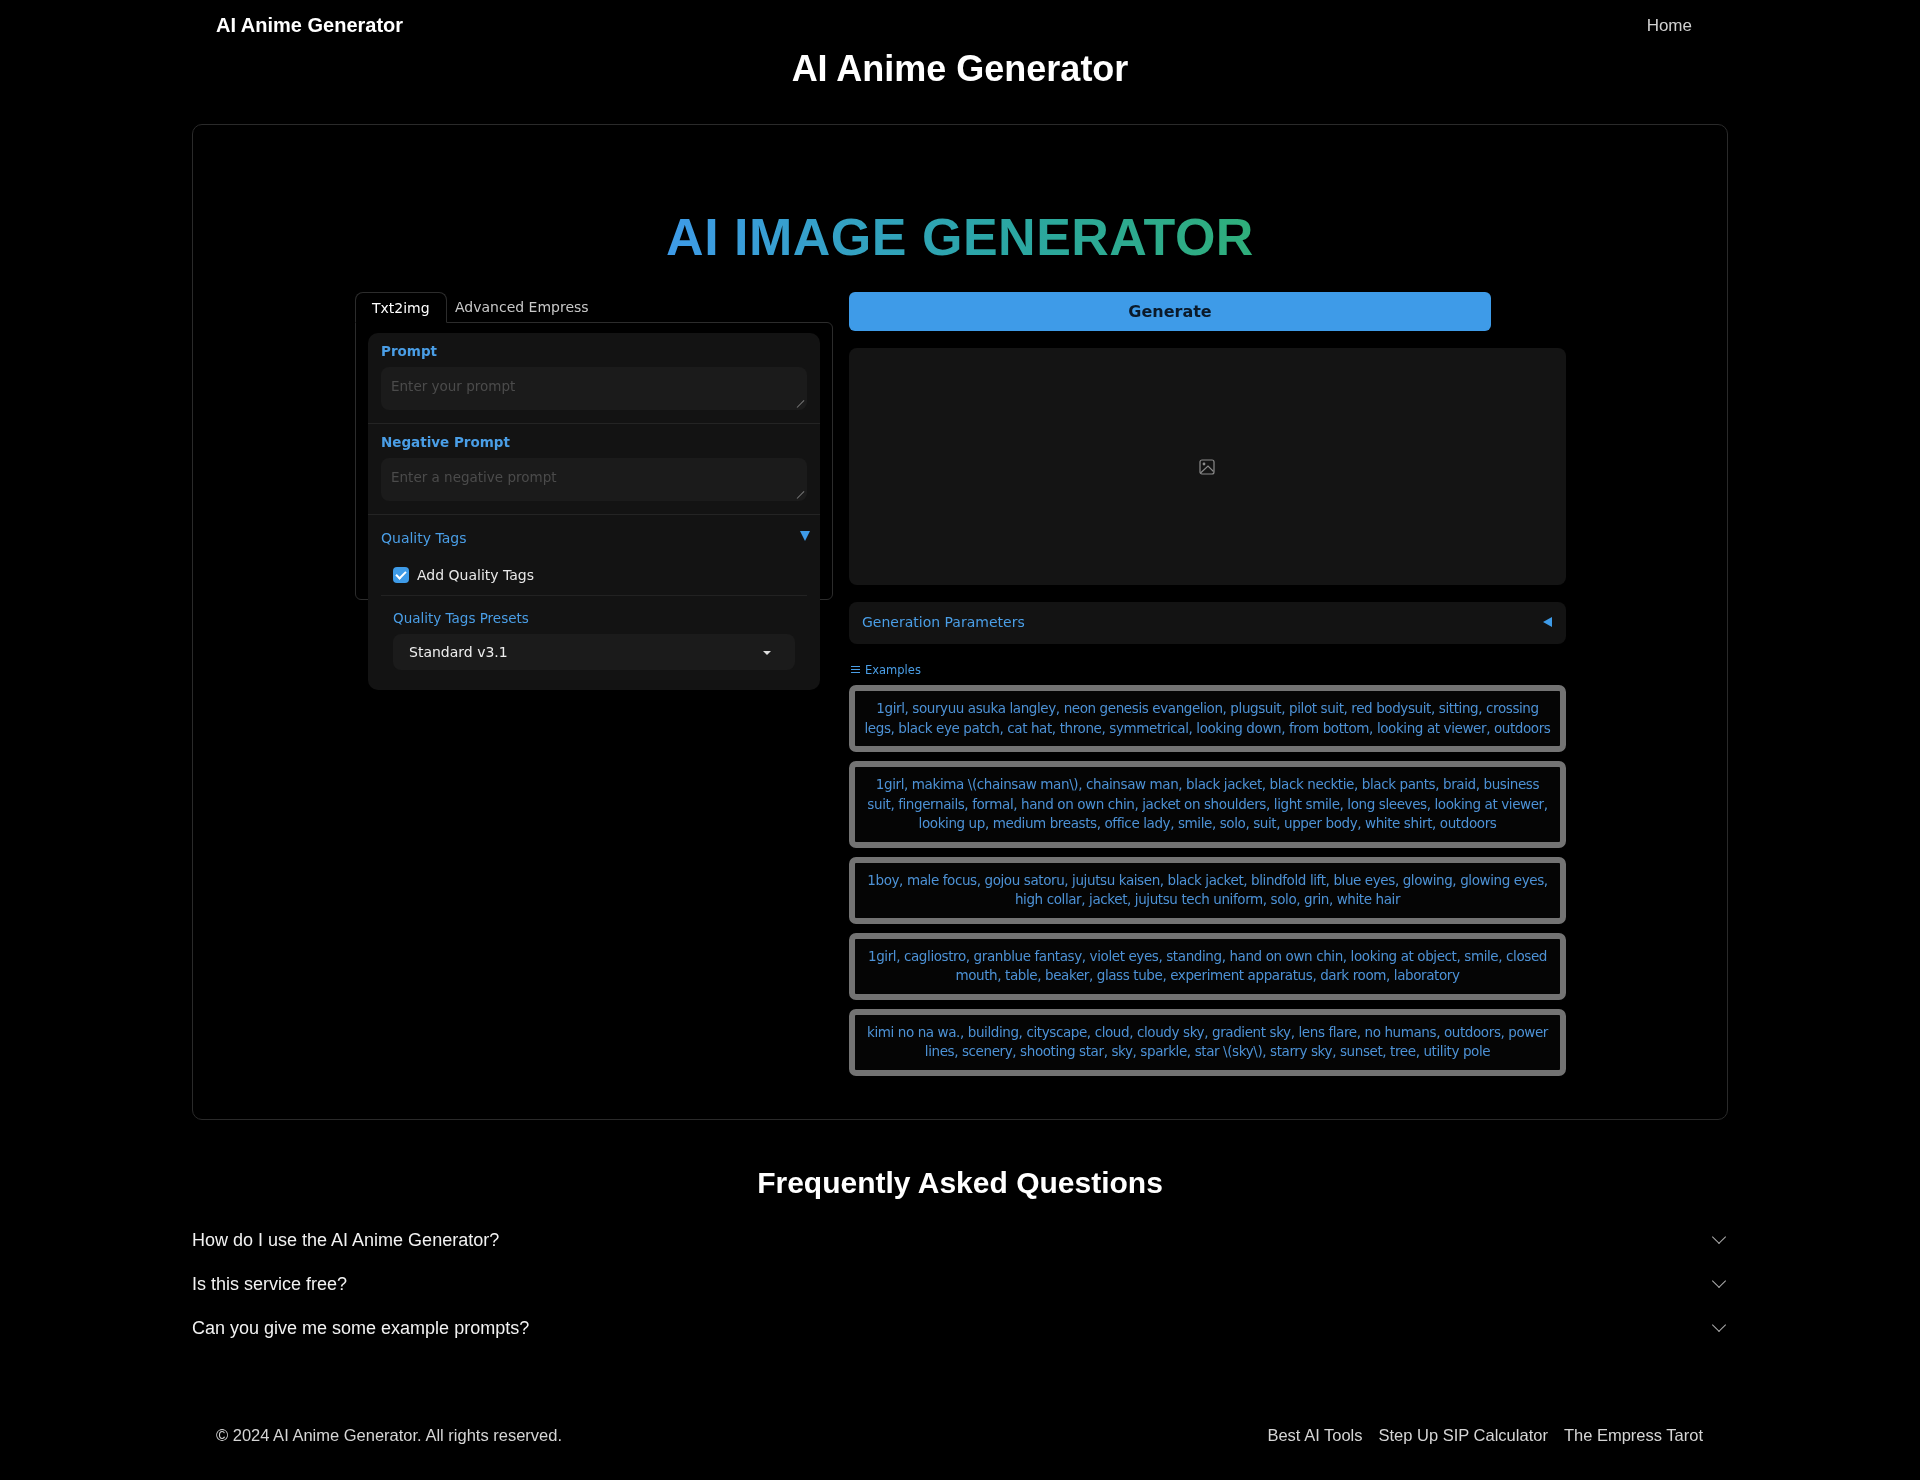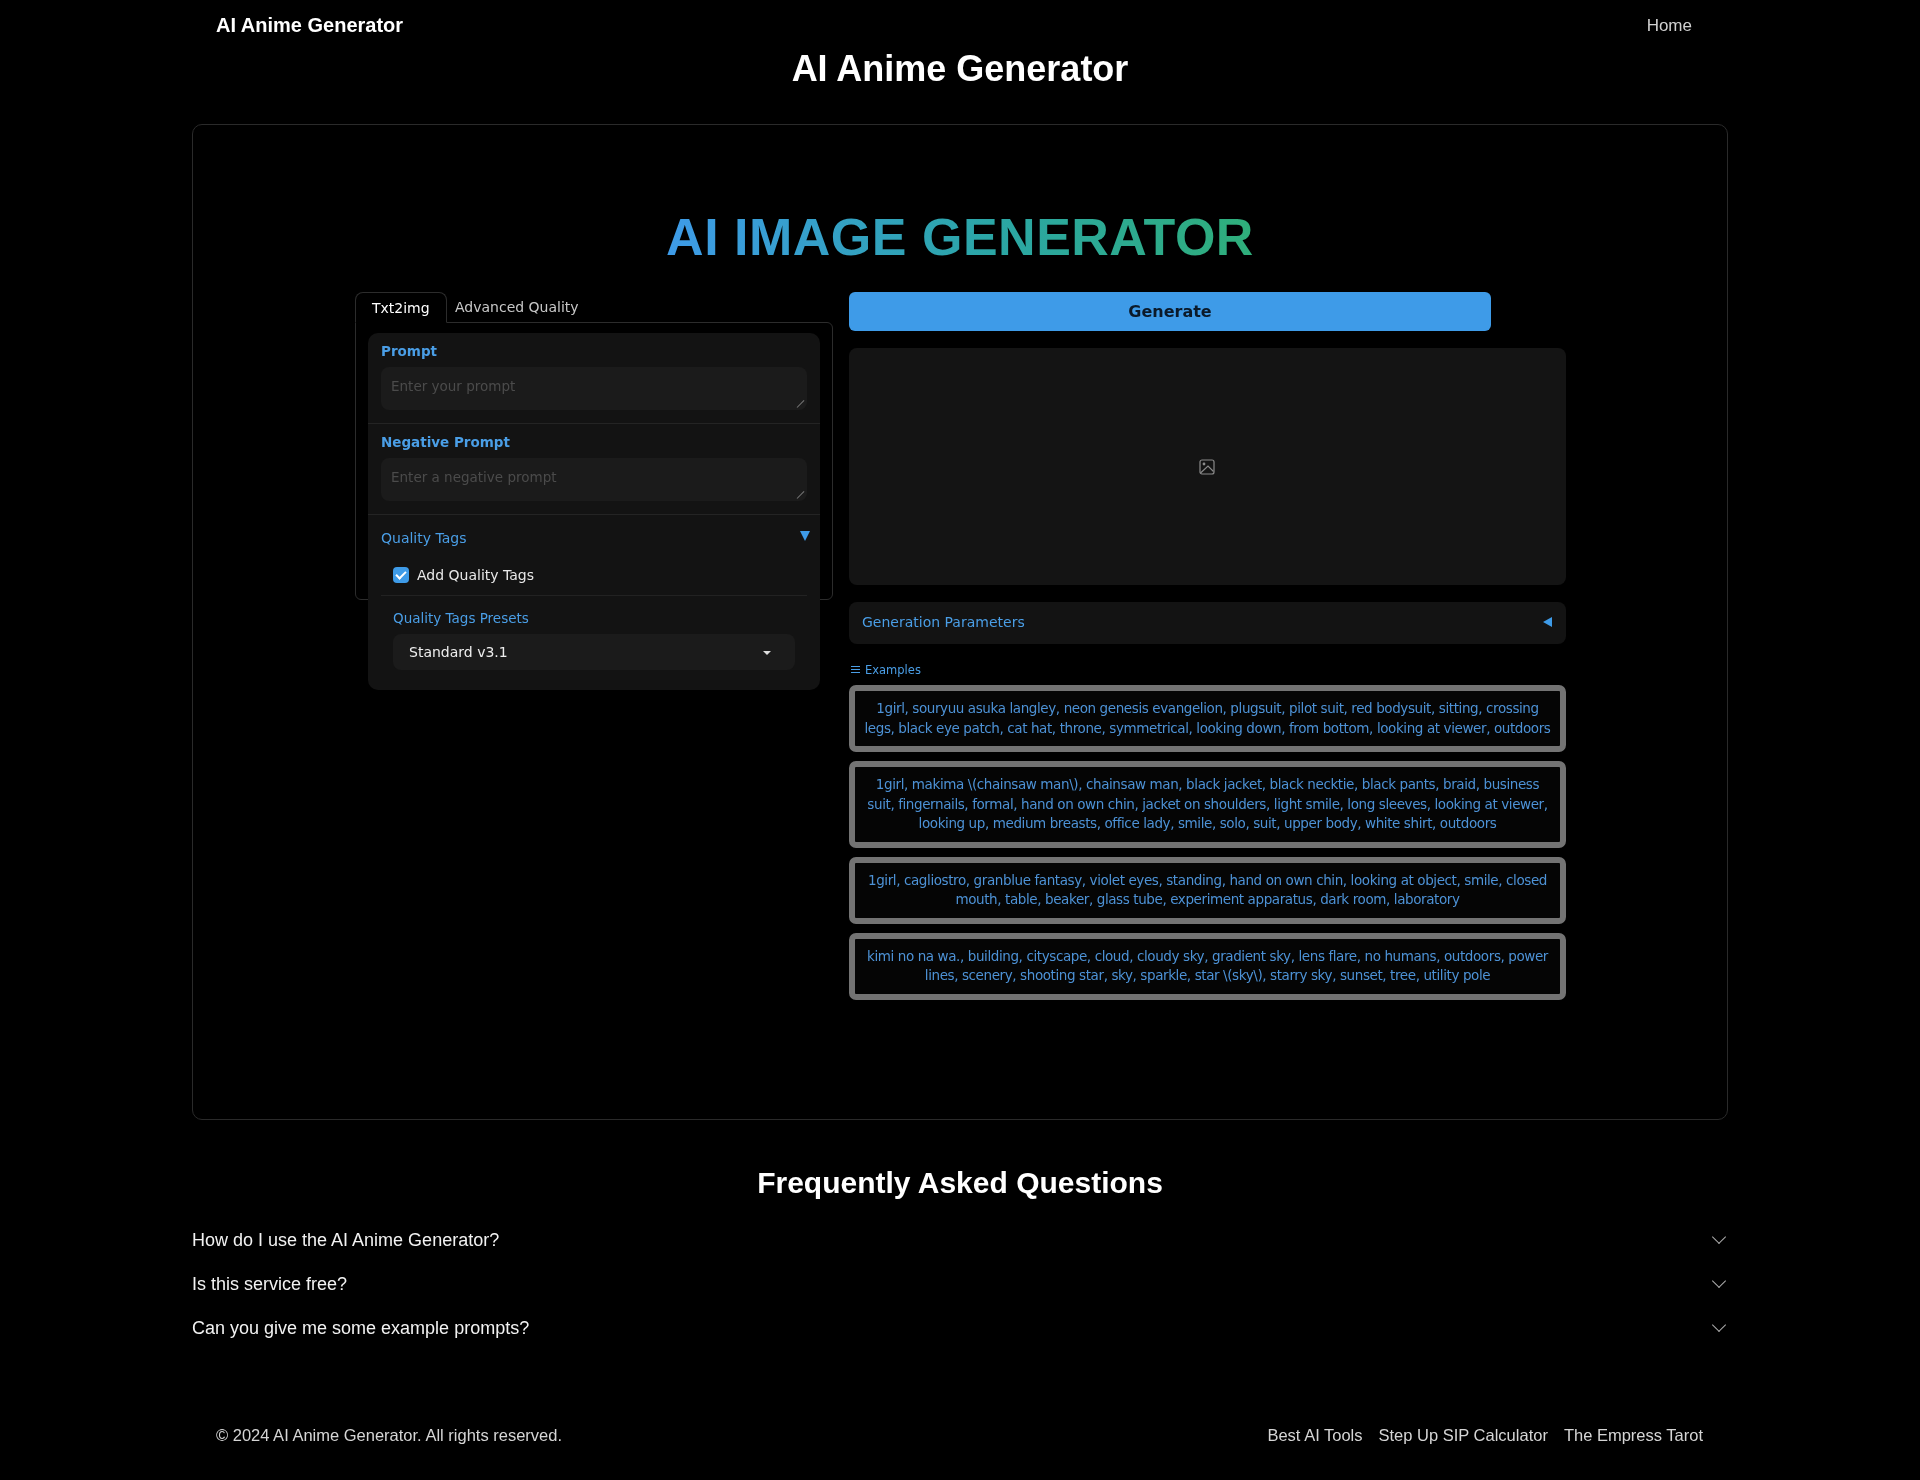--- a/index.html
+++ b/index.html
@@ -74,21 +74,21 @@
 <div class="nav-brand">AI Anime Generator</div>
 <div class="nav-home">Home</div>
 <h1 class="page-title">AI Anime Generator</h1>
 
 <div class="card">
   <div class="hero"><span>AI IMAGE GENERATOR</span></div>
 
   <div class="left">
     <div class="tabs">
       <div class="tab active">Txt2img</div>
-      <div class="tab t2">Advanced Quality</div>
+      <div class="tab t2">Advanced Empress</div>
     </div>
     <div class="tab-panel">
       <div class="inner">
         <div class="field-label" style="top:10px">Prompt</div>
         <div style="position:absolute;left:0;top:34px;width:452px;height:43px;">
           <textarea class="textarea" style="top: 0px;" placeholder="Enter your prompt"></textarea>
           <div class="resize" style="right:15px;"></div>
         </div>
         <div class="sep" style="top:90px"></div>
 
@@ -133,20 +133,21 @@
       <span class="list-icon">
           <i style="top:0"></i>
           <i style="top:3px"></i>
           <i style="top:6px"></i>
         </span>
       <span>Examples</span>
     </div>
     <div class="examples">
       <div class="example">1girl, souryuu asuka langley, neon genesis evangelion, plugsuit, pilot suit, red bodysuit, sitting, crossing legs, black eye patch, cat hat, throne, symmetrical, looking down, from bottom, looking at viewer, outdoors</div>
       <div class="example">1girl, makima \(chainsaw man\), chainsaw man, black jacket, black necktie, black pants, braid, business suit, fingernails, formal, hand on own chin, jacket on shoulders, light smile, long sleeves, looking at viewer, looking up, medium breasts, office lady, smile, solo, suit, upper body, white shirt, outdoors</div>
+      <div class="example">1boy, male focus, gojou satoru, jujutsu kaisen, black jacket, blindfold lift, blue eyes, glowing, glowing eyes, high collar, jacket, jujutsu tech uniform, solo, grin, white hair</div>
       <div class="example">1girl, cagliostro, granblue fantasy, violet eyes, standing, hand on own chin, looking at object, smile, closed mouth, table, beaker, glass tube, experiment apparatus, dark room, laboratory</div>
       <div class="example">kimi no na wa., building, cityscape, cloud, cloudy sky, gradient sky, lens flare, no humans, outdoors, power lines, scenery, shooting star, sky, sparkle, star \(sky\), starry sky, sunset, tree, utility pole</div>
     </div>
   </div>
 </div>
 
 <h2 class="faq-title">Frequently Asked Questions</h2>
 <div class="faq-item" style="top:1226px">
   <span class="faq-q">How do I use the AI Anime Generator?</span>
   <span class="faq-chev"></span>

